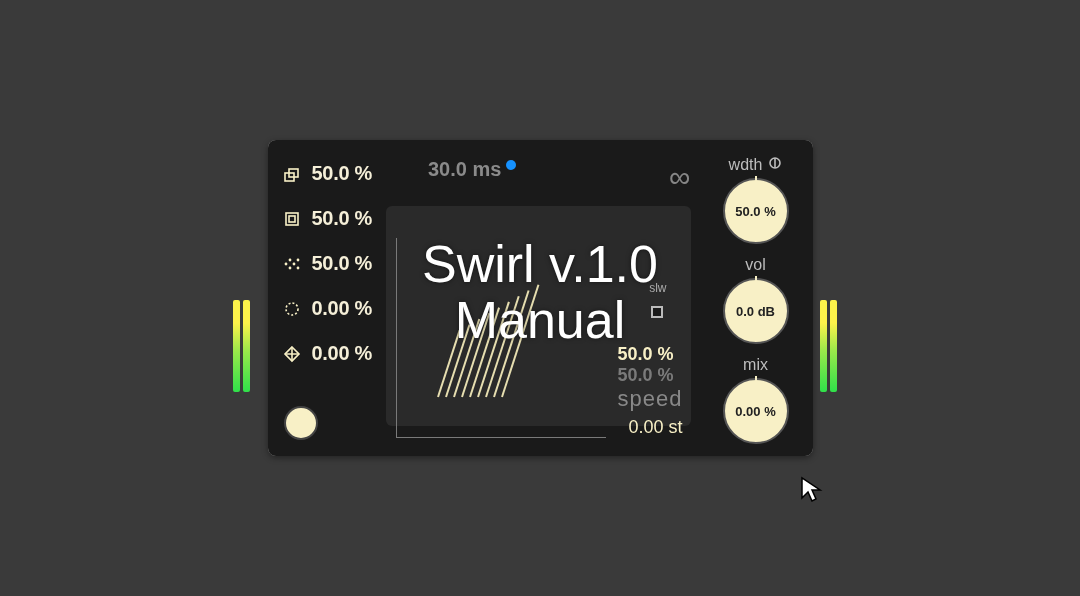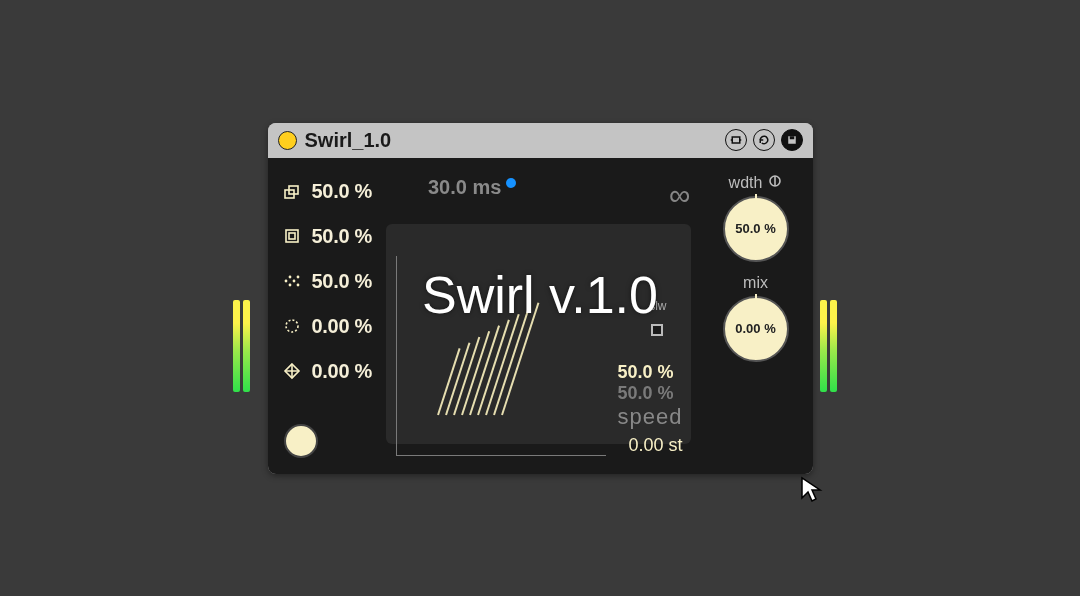--- a/index.html
+++ b/index.html
@@ -140,45 +140,20 @@
 <body>
 
 <div class="page">
   <div class="meter left">
     <div class="meter-bar"></div>
     <div class="meter-bar"></div>
   </div>
 
   <div class="device-frame">
 
-    <div class="titlebar">
-      <div class="tb-dot"></div>
-      <div class="tb-title">Swirl_1.0</div>
-      <div class="tb-icons">
-        <div class="tb-icon-btn">
-          <svg viewBox="0 0 16 16">
-              <rect x="3" y="4" width="10" height="8" fill="none" stroke="#111" stroke-width="2"></rect>
-              <line x1="1" y1="8" x2="3" y2="8" stroke="#111" stroke-width="2"></line>
-              <line x1="13" y1="8" x2="15" y2="8" stroke="#111" stroke-width="2"></line>
-            </svg>
-        </div>
-        <div class="tb-icon-btn">
-          <svg viewBox="0 0 16 16">
-              <path d="M3 8 a5 5 0 1 1 2 4" fill="none" stroke="#111" stroke-width="2"></path>
-              <path d="M3 12 l0 -4 l4 0" fill="none" stroke="#111" stroke-width="2"></path>
-            </svg>
-        </div>
-        <div class="tb-icon-btn filled">
-          <svg viewBox="0 0 16 16">
-              <rect x="3" y="3" width="10" height="10" fill="#c4c4c4"></rect>
-              <rect x="5" y="3" width="6" height="4" fill="#111"></rect>
-            </svg>
-        </div>
-      </div>
-    </div>
 
     <div class="device-body">
 
       <div class="param-col">
         <div class="param-row">
           <span class="ico">
               <svg width="18" height="18" viewBox="0 0 18 18" fill="none">
                 <rect x="2" y="8" width="9" height="8" stroke="#F8F0C6" stroke-width="1.6"></rect>
                 <rect x="6" y="4" width="9" height="8" stroke="#F8F0C6" stroke-width="1.6"></rect>
               </svg>
@@ -264,39 +239,47 @@
                   <circle cx="7" cy="7" r="5"></circle>
                   <line x1="7" y1="2" x2="7" y2="12"></line>
                 </svg></span>
             </div>
           <div class="knob">
             <div class="knob-tick"></div>
             <span>50.0 %</span>
           </div>
         </div>
         <div class="knob-group">
+          <div class="knob-label">vol</div>
+          <div class="knob">
+            <div class="knob-tick"></div>
+            <span>0.0 dB</span>
+          </div>
+        </div>
+        <div class="knob-group">
           <div class="knob-label">mix</div>
           <div class="knob">
             <div class="knob-tick"></div>
             <span>0.00 %</span>
           </div>
         </div>
       </div>
 
       <div class="bottom-left-dot"></div>
     </div>
   </div>
 
   <div class="meter right">
     <div class="meter-bar"></div>
     <div class="meter-bar"></div>
   </div>
 
   <div class="overlay-title">
     <span>Swirl v.1.0</span>
+    <span class="line2">Manual</span>
   </div>
 
   <div class="cursor-arrow">
     <svg width="24" height="28" viewBox="0 0 24 28">
         <path d="M2 2 L2 22 L8 16 L12 25 L16 23 L12 14 L20 14 Z" fill="#fff" stroke="#000" stroke-width="1.5"></path>
       </svg>
   </div>
 </div>
 
 </body></html>

